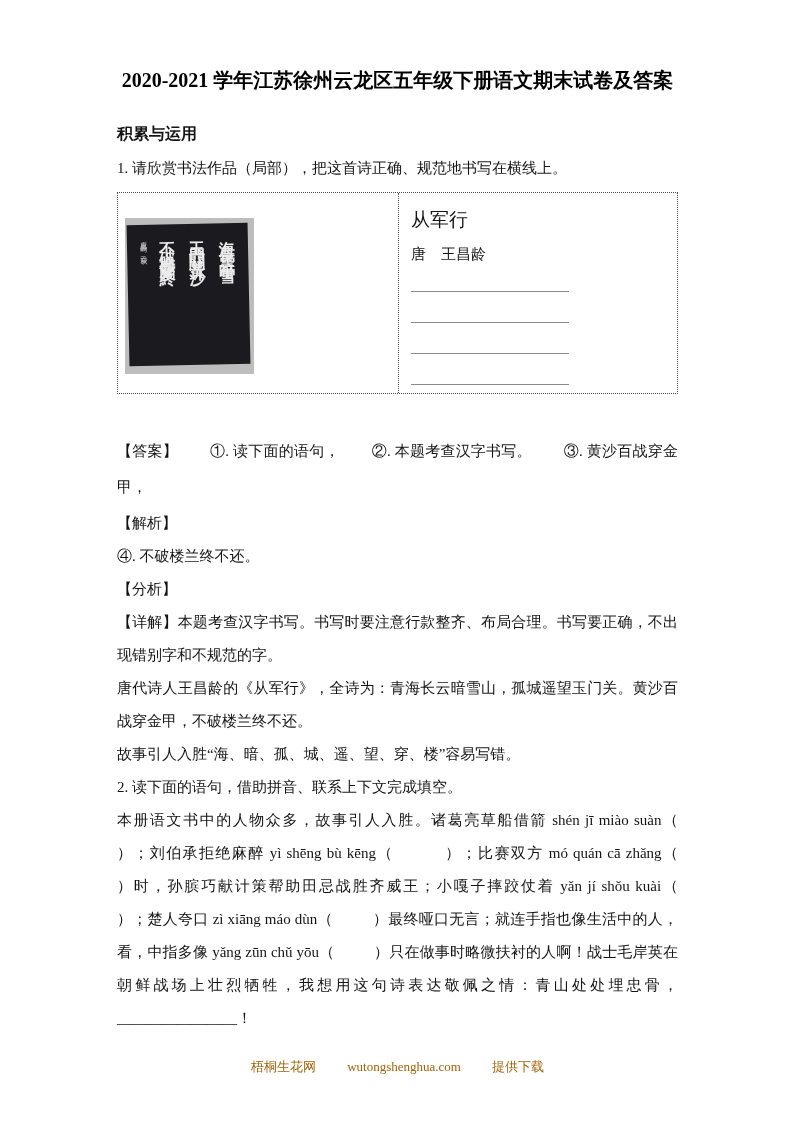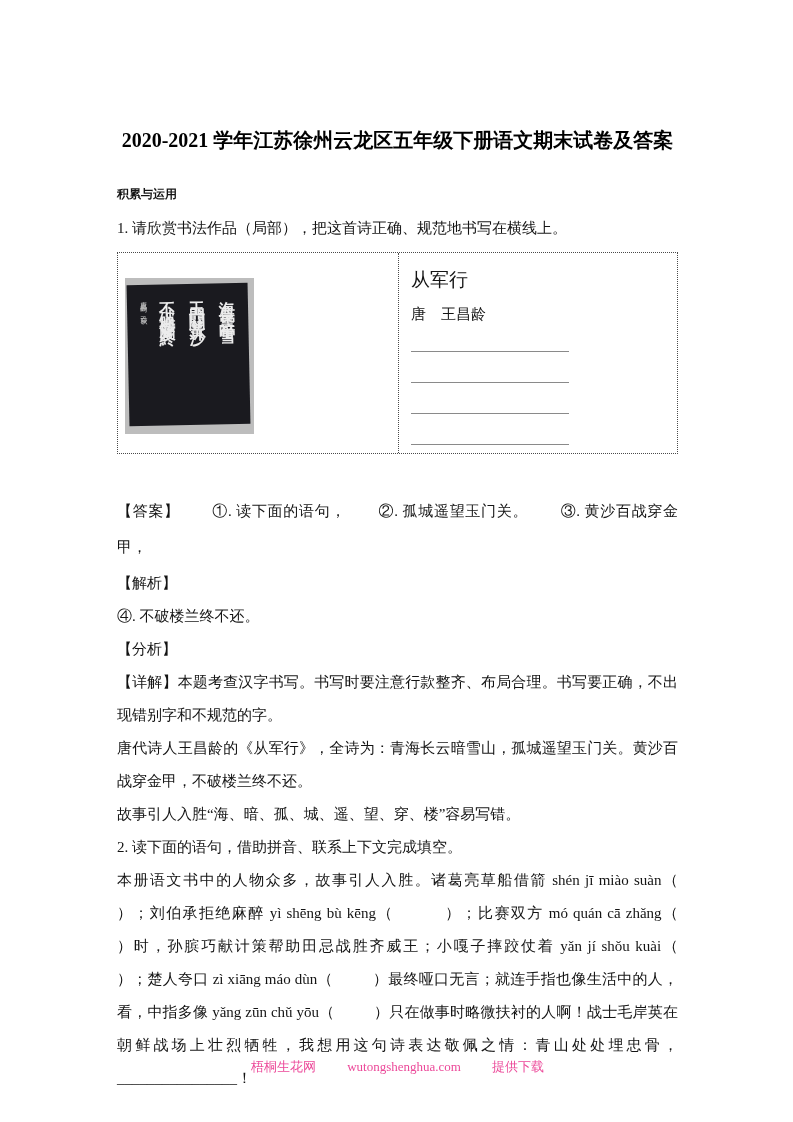--- a/index.html
+++ b/index.html
@@ -3,24 +3,24 @@
 <meta charset="utf-8">
 <style>
   html,body{margin:0;padding:0;}
   body{
     width:793px;height:1122px;background:#ffffff;position:relative;
     font-family:"Liberation Serif","DejaVu Serif",serif;color:#141414;
     overflow:hidden;
   }
   .content{position:absolute;left:117px;top:0;width:561px;}
   .doc-title{
-    padding-top:114px;font-size:20px;font-weight:bold;line-height:53px;
+    padding-top:54px;font-size:20px;font-weight:bold;line-height:53px;
     text-align:center;color:#000;
   }
-  .section-heading{margin-top:16px;font-size:12px;font-weight:bold;line-height:22px;}
+  .section-heading{margin-top:16px;font-size:16px;font-weight:bold;line-height:22px;}
   .q1-text{margin:11px 0 12px;font-size:15px;line-height:24px;}
   
   .cal-box{
     margin-top:9px;height:202px;border:1.5px dotted #4a4a4a;display:flex;
     box-sizing:border-box;
   }
   .cal-box-left{width:280px;box-sizing:border-box;padding:25px 0 0 7px;}
   .cal-photo{width:129px;height:156px;background:#bdbdbd;position:relative;overflow:hidden;}
   .cal-plaque{
     position:absolute;left:3px;top:6px;right:5px;bottom:9px;background:#1a1a1f;
@@ -42,21 +42,21 @@
   .blank-line.first{height:27px;}
   
   .answer-row{margin:39px 0 0;font-size:15px;line-height:36px;text-align:justify;}
   .answer-row .gap{margin-right:28px;}
   .para{margin:0;font-size:15px;line-height:33px;text-align:justify;}
   .para.tight{margin-top:2px;}
   .q2-body{white-space:pre-wrap;}
   
   .footer{
     position:absolute;left:117px;top:1058px;width:561px;text-align:center;
-    font-size:13px;color:#ec4899;
+    font-size:13px;color:#a16207;
   }
   .footer span{margin:0 14px;}
 </style>
 </head>
 <body>
 
 <div class="content">
 
   <div class="doc-title">2020-2021 学年江苏徐州云龙区五年级下册语文期末试卷及答案</div>
 
@@ -81,21 +81,21 @@
       <div class="blank-line first"></div>
       <div class="blank-line"></div>
       <div class="blank-line"></div>
       <div class="blank-line"></div>
     </div>
   </div>
 
   <p class="answer-row">
     <span class="gap">【答案】</span>
     <span class="gap">①. 读下面的语句，</span>
-    <span class="gap">②. 孤城遥望玉门关。</span>
+    <span class="gap">②. 本题考查汉字书写。</span>
     <span>③. 黄沙百战穿金甲，</span>
   </p>
   <p class="para tight">【解析】</p>
 
   <p class="para">④. 不破楼兰终不还。</p>
   <p class="para">【分析】</p>
   <p class="para">【详解】本题考查汉字书写。书写时要注意行款整齐、布局合理。书写要正确，不出现错别字和不规范的字。</p>
   <p class="para">唐代诗人王昌龄的《从军行》，全诗为：青海长云暗雪山，孤城遥望玉门关。黄沙百战穿金甲，不破楼兰终不还。</p>
   <p class="para">故事引人入胜“海、暗、孤、城、遥、望、穿、楼”容易写错。</p>
 

